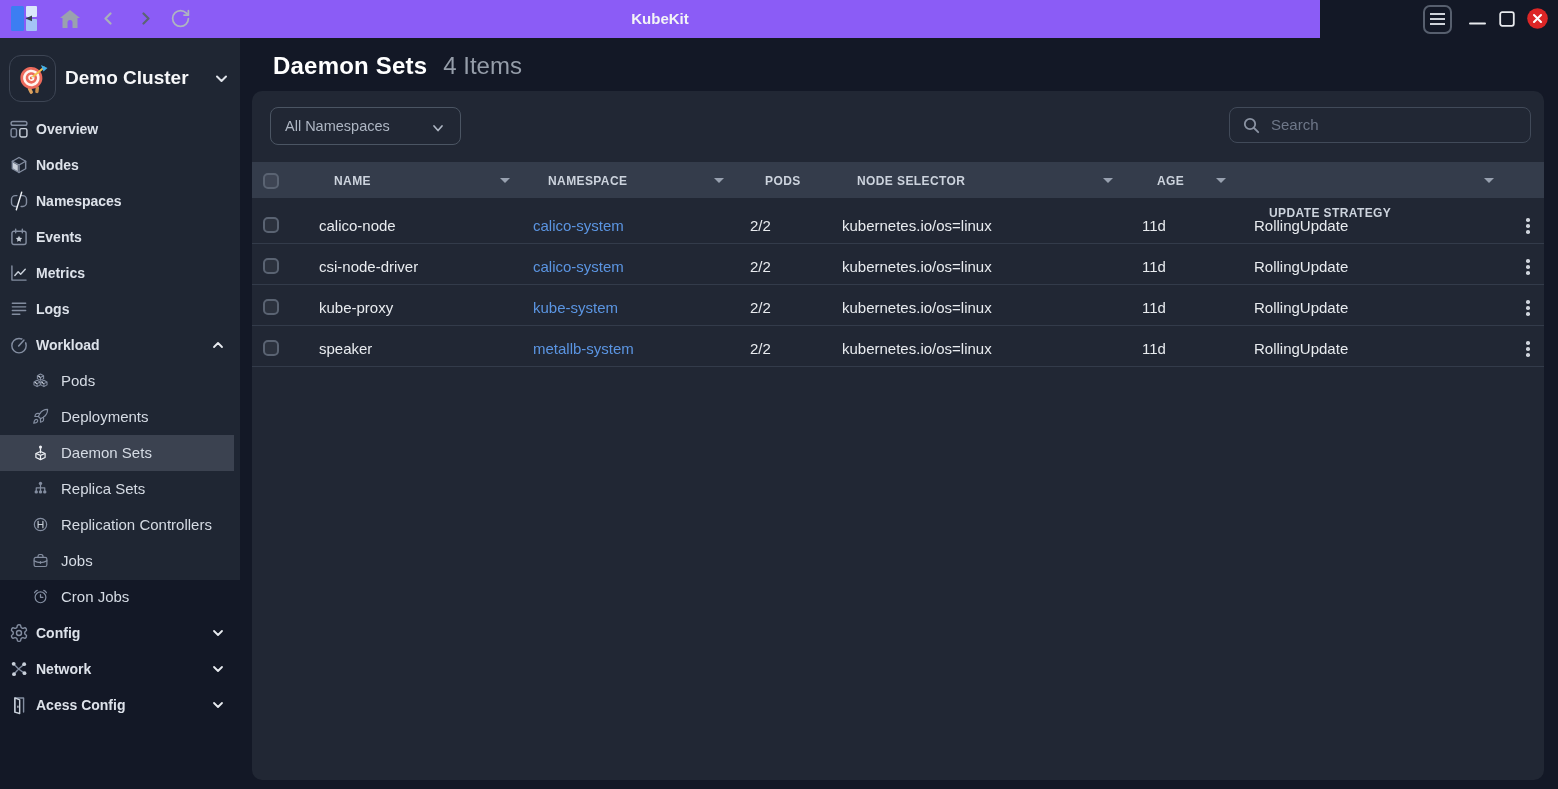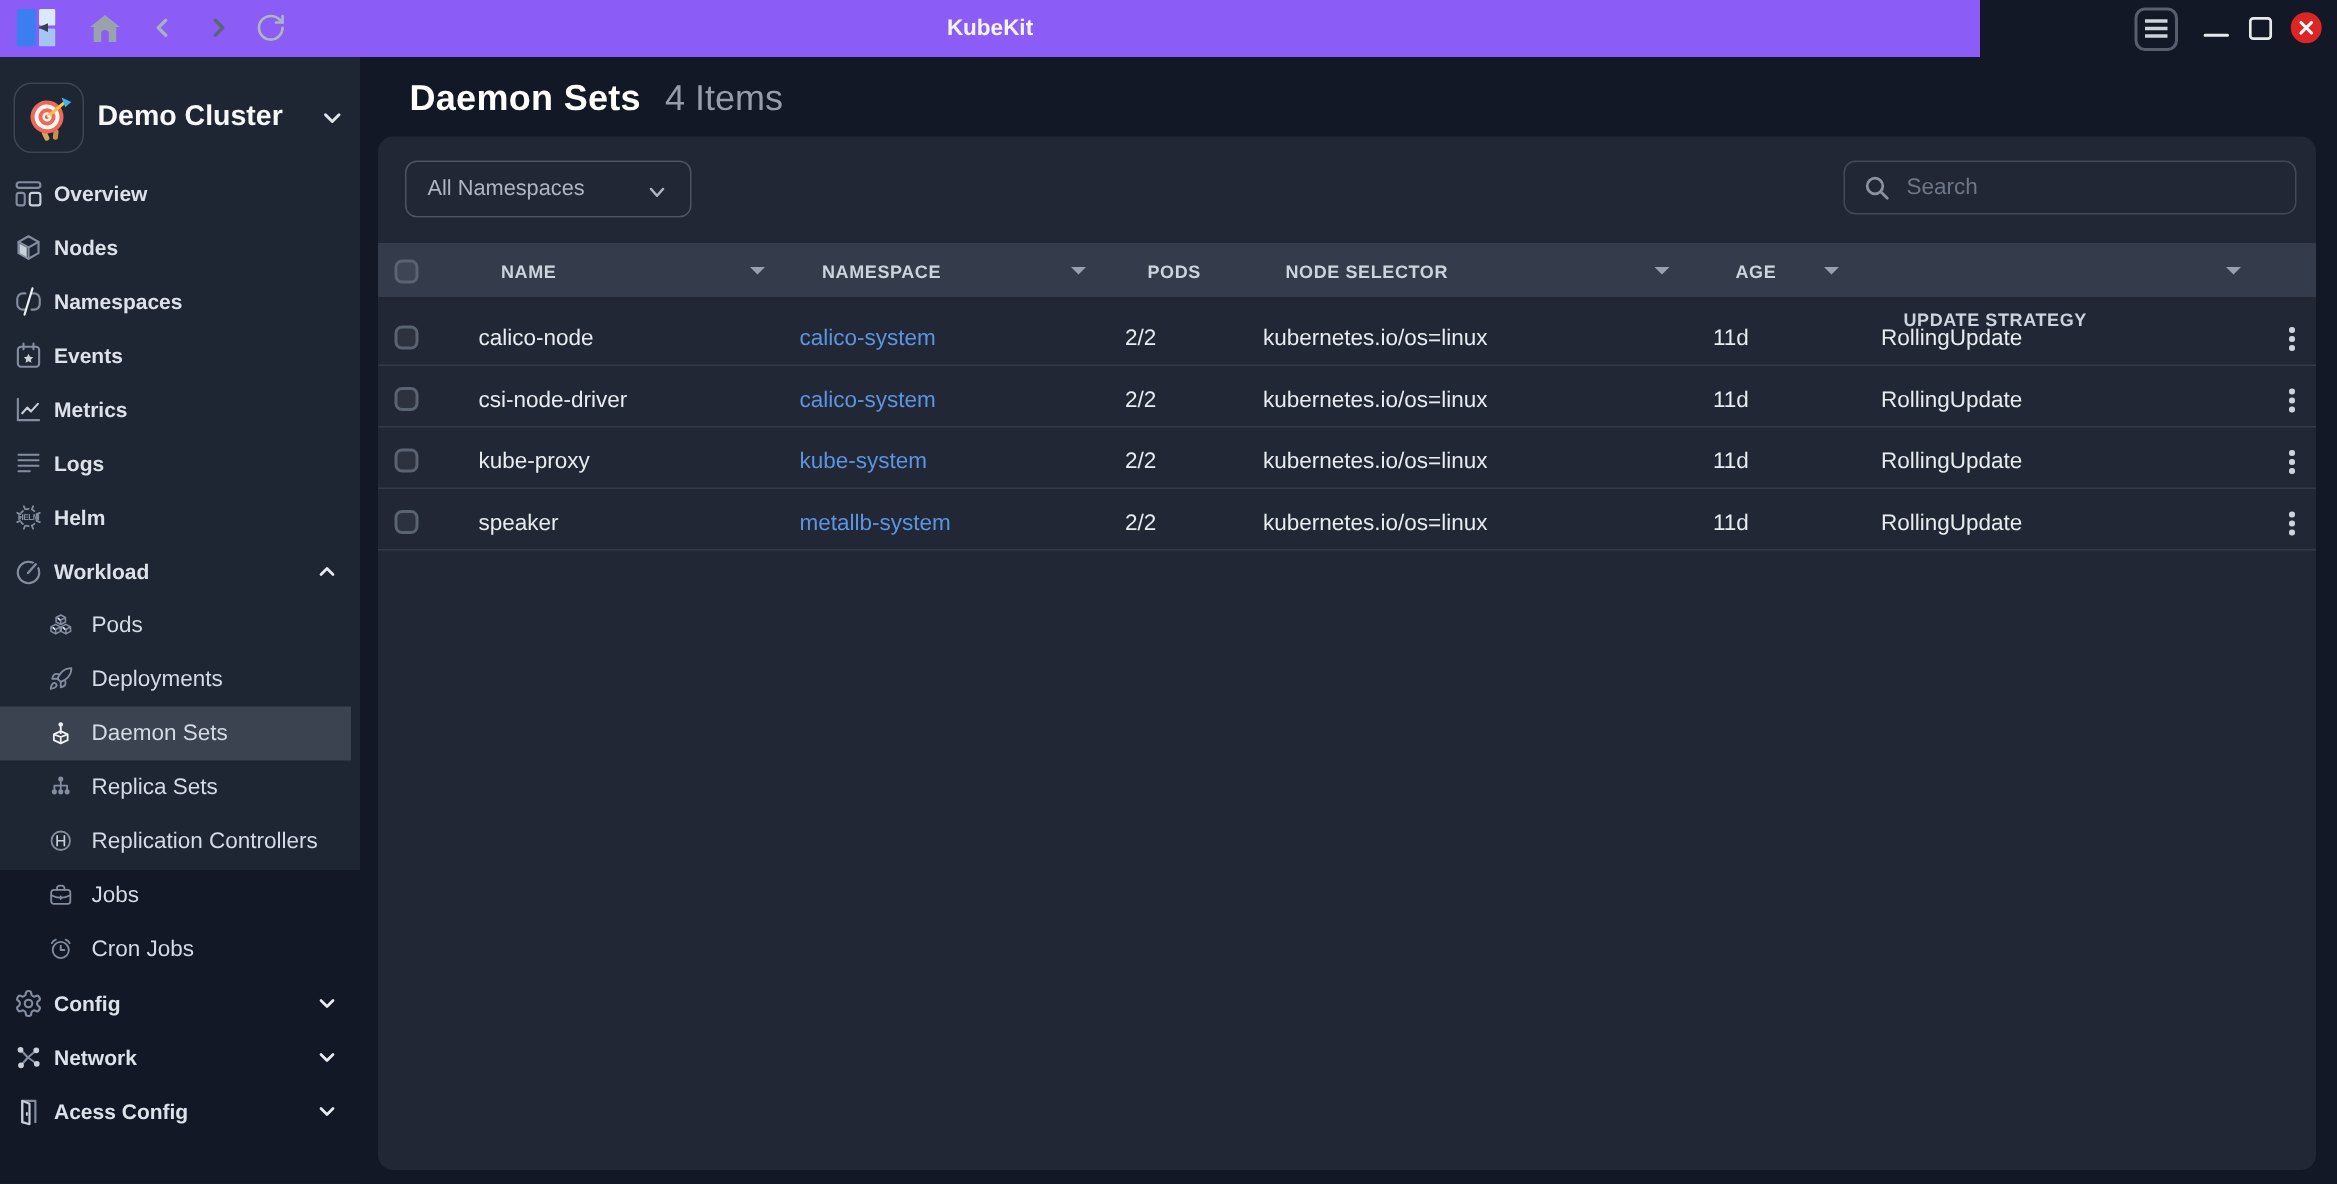--- a/index.html
+++ b/index.html
@@ -153,28 +153,20 @@
         <span class="lbl">Metrics</span>
       </div>
       <div class="nav-item">
         <svg class="ic" viewBox="0 0 24 24">
           <path d="M4 5 H20 M4 9.4 H20 M4 13.8 H20 M4 18.2 H13" fill="none" stroke="#838da0" stroke-width="1.7" stroke-linecap="round" stroke-linejoin="round"></path>
         </svg>
         <span class="lbl">Logs</span>
       </div>
       <div class="nav-item">
         <svg class="ic" viewBox="0 0 24 24">
-          <circle cx="12" cy="12" r="6.9" fill="none" stroke="#838da0" stroke-width="1.4" stroke-dasharray="3 2"></circle>
-          <path d="M18.6 14.7 L21.0 15.7 M14.7 18.6 L15.7 21.0 M9.3 18.6 L8.3 21.0 M5.4 14.7 L3.0 15.7 M5.4 9.3 L3.0 8.3 M9.3 5.4 L8.3 3.0 M14.7 5.4 L15.7 3.0 M18.6 9.3 L21.0 8.3" stroke="#838da0" stroke-width="1.5" stroke-linecap="round" fill="none"></path>
-          <text x="12" y="14.3" font-size="6.6" font-weight="bold" fill="#838da0" text-anchor="middle" font-family="Liberation Sans" letter-spacing="-0.4">HELM</text>
-        </svg>
-        <span class="lbl">Helm</span>
-      </div>
-      <div class="nav-item">
-        <svg class="ic" viewBox="0 0 24 24">
           <circle cx="12" cy="12.8" r="8.6" fill="none" stroke="#838da0" stroke-width="1.7" stroke-linecap="round" stroke-linejoin="round"></circle>
           <path d="M12 12.8 L20.5 4.3" stroke="#1f2633" stroke-width="5" fill="none"></path>
           <path d="M11.6 13.2 L17.8 6.2" stroke="#838da0" stroke-width="1.9" stroke-linecap="round" fill="none"></path>
         </svg>
         <span class="lbl">Workload</span>
         <svg class="chev" viewBox="0 0 14 14">
           <path d="M3 9l4-4 4 4" fill="none" stroke="#e8ebf0" stroke-width="1.8" stroke-linecap="round" stroke-linejoin="round"></path>
         </svg>
       </div>
       <div class="nav-item">

